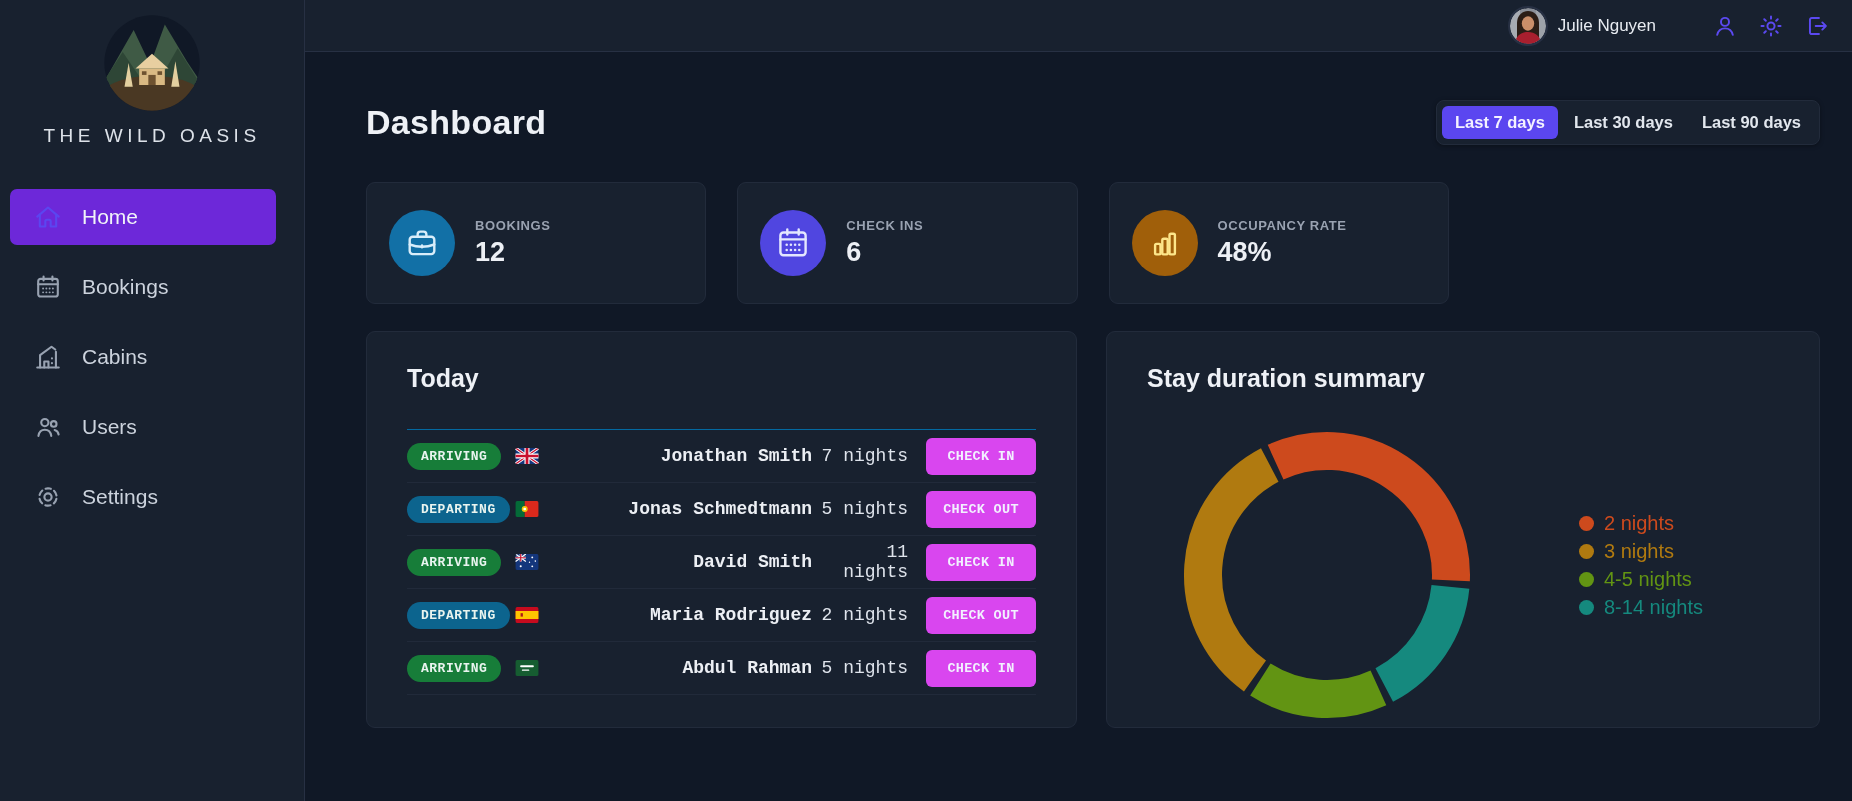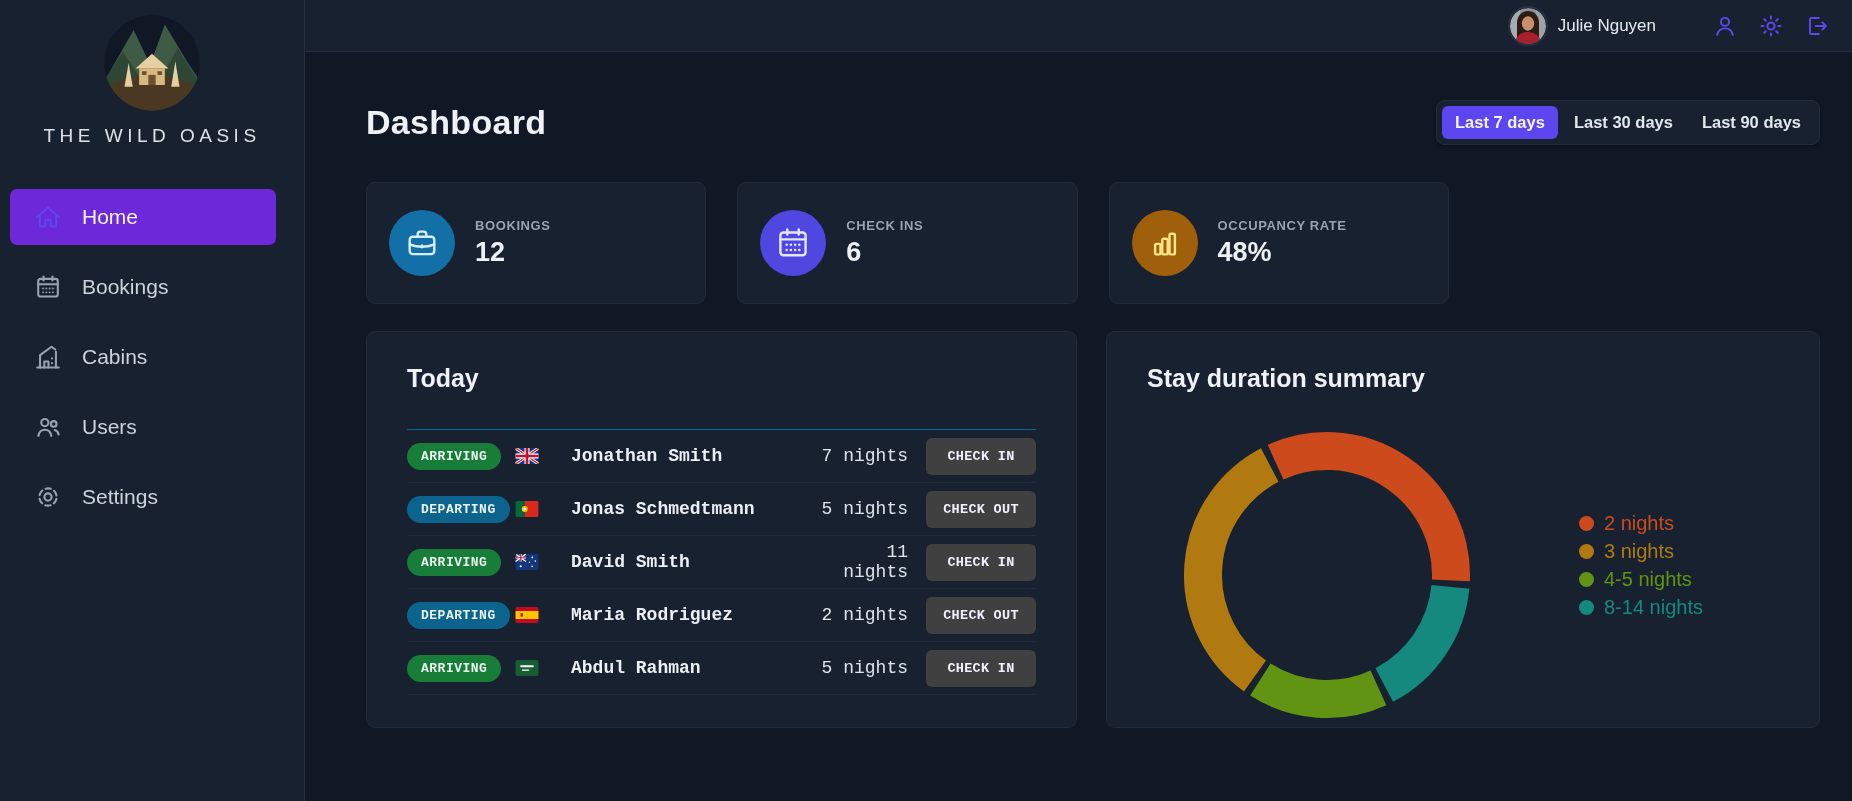--- a/index.html
+++ b/index.html
@@ -81,25 +81,25 @@
   .today-list { margin-top:36px; border-top:1px solid #0369a1;font-family:Liberation Mono, monospace; }
   .today-row {
     display:grid; grid-template-columns:108px 56px 1fr 96px 128px;
     align-items:center; height:53px; border-bottom:1px solid #212a3a;
   }
   .badge {
     justify-self:start; border-radius:100px; padding:6px 14px;
     font-size:13px; font-weight:700; letter-spacing:.5px; color:#e9f4ef; white-space:nowrap;
   }
   .flag { width:24px; height:16px; border-radius:2.5px; display:block; overflow:hidden; }
-  .guest-name { font-size:18px; font-weight:600; color:#eceff4; }
+  .guest-name { font-size:18px; font-weight:600; color:#eceff4;text-align:right; }
   .nights { font-size:18px; color:#dfe4ec; text-align:right; }
   .action-btn {
     justify-self:end; width:110px; padding:11px 0;
-    background:#404040; color:#f2f0ff; border:none; border-radius:6px;
+    background:#d946ef; color:#f2f0ff; border:none; border-radius:6px;
     font-family:inherit; font-size:13.5px; font-weight:700; letter-spacing:.3px; cursor:pointer; white-space:nowrap;
   }
 
   
   .donut-svg { position:absolute; left:75px; top:98px; width:290px; height:290px; }
   .legend { position:absolute; left:472px; top:180px; display:flex; flex-direction:column; gap:5px; }
   .legend-item { display:flex; align-items:center; gap:10px; font-size:20px; font-weight:500; }
   .legend-dot { width:15px; height:15px; border-radius:50%; flex-shrink:0; }
 </style>
 </head>

